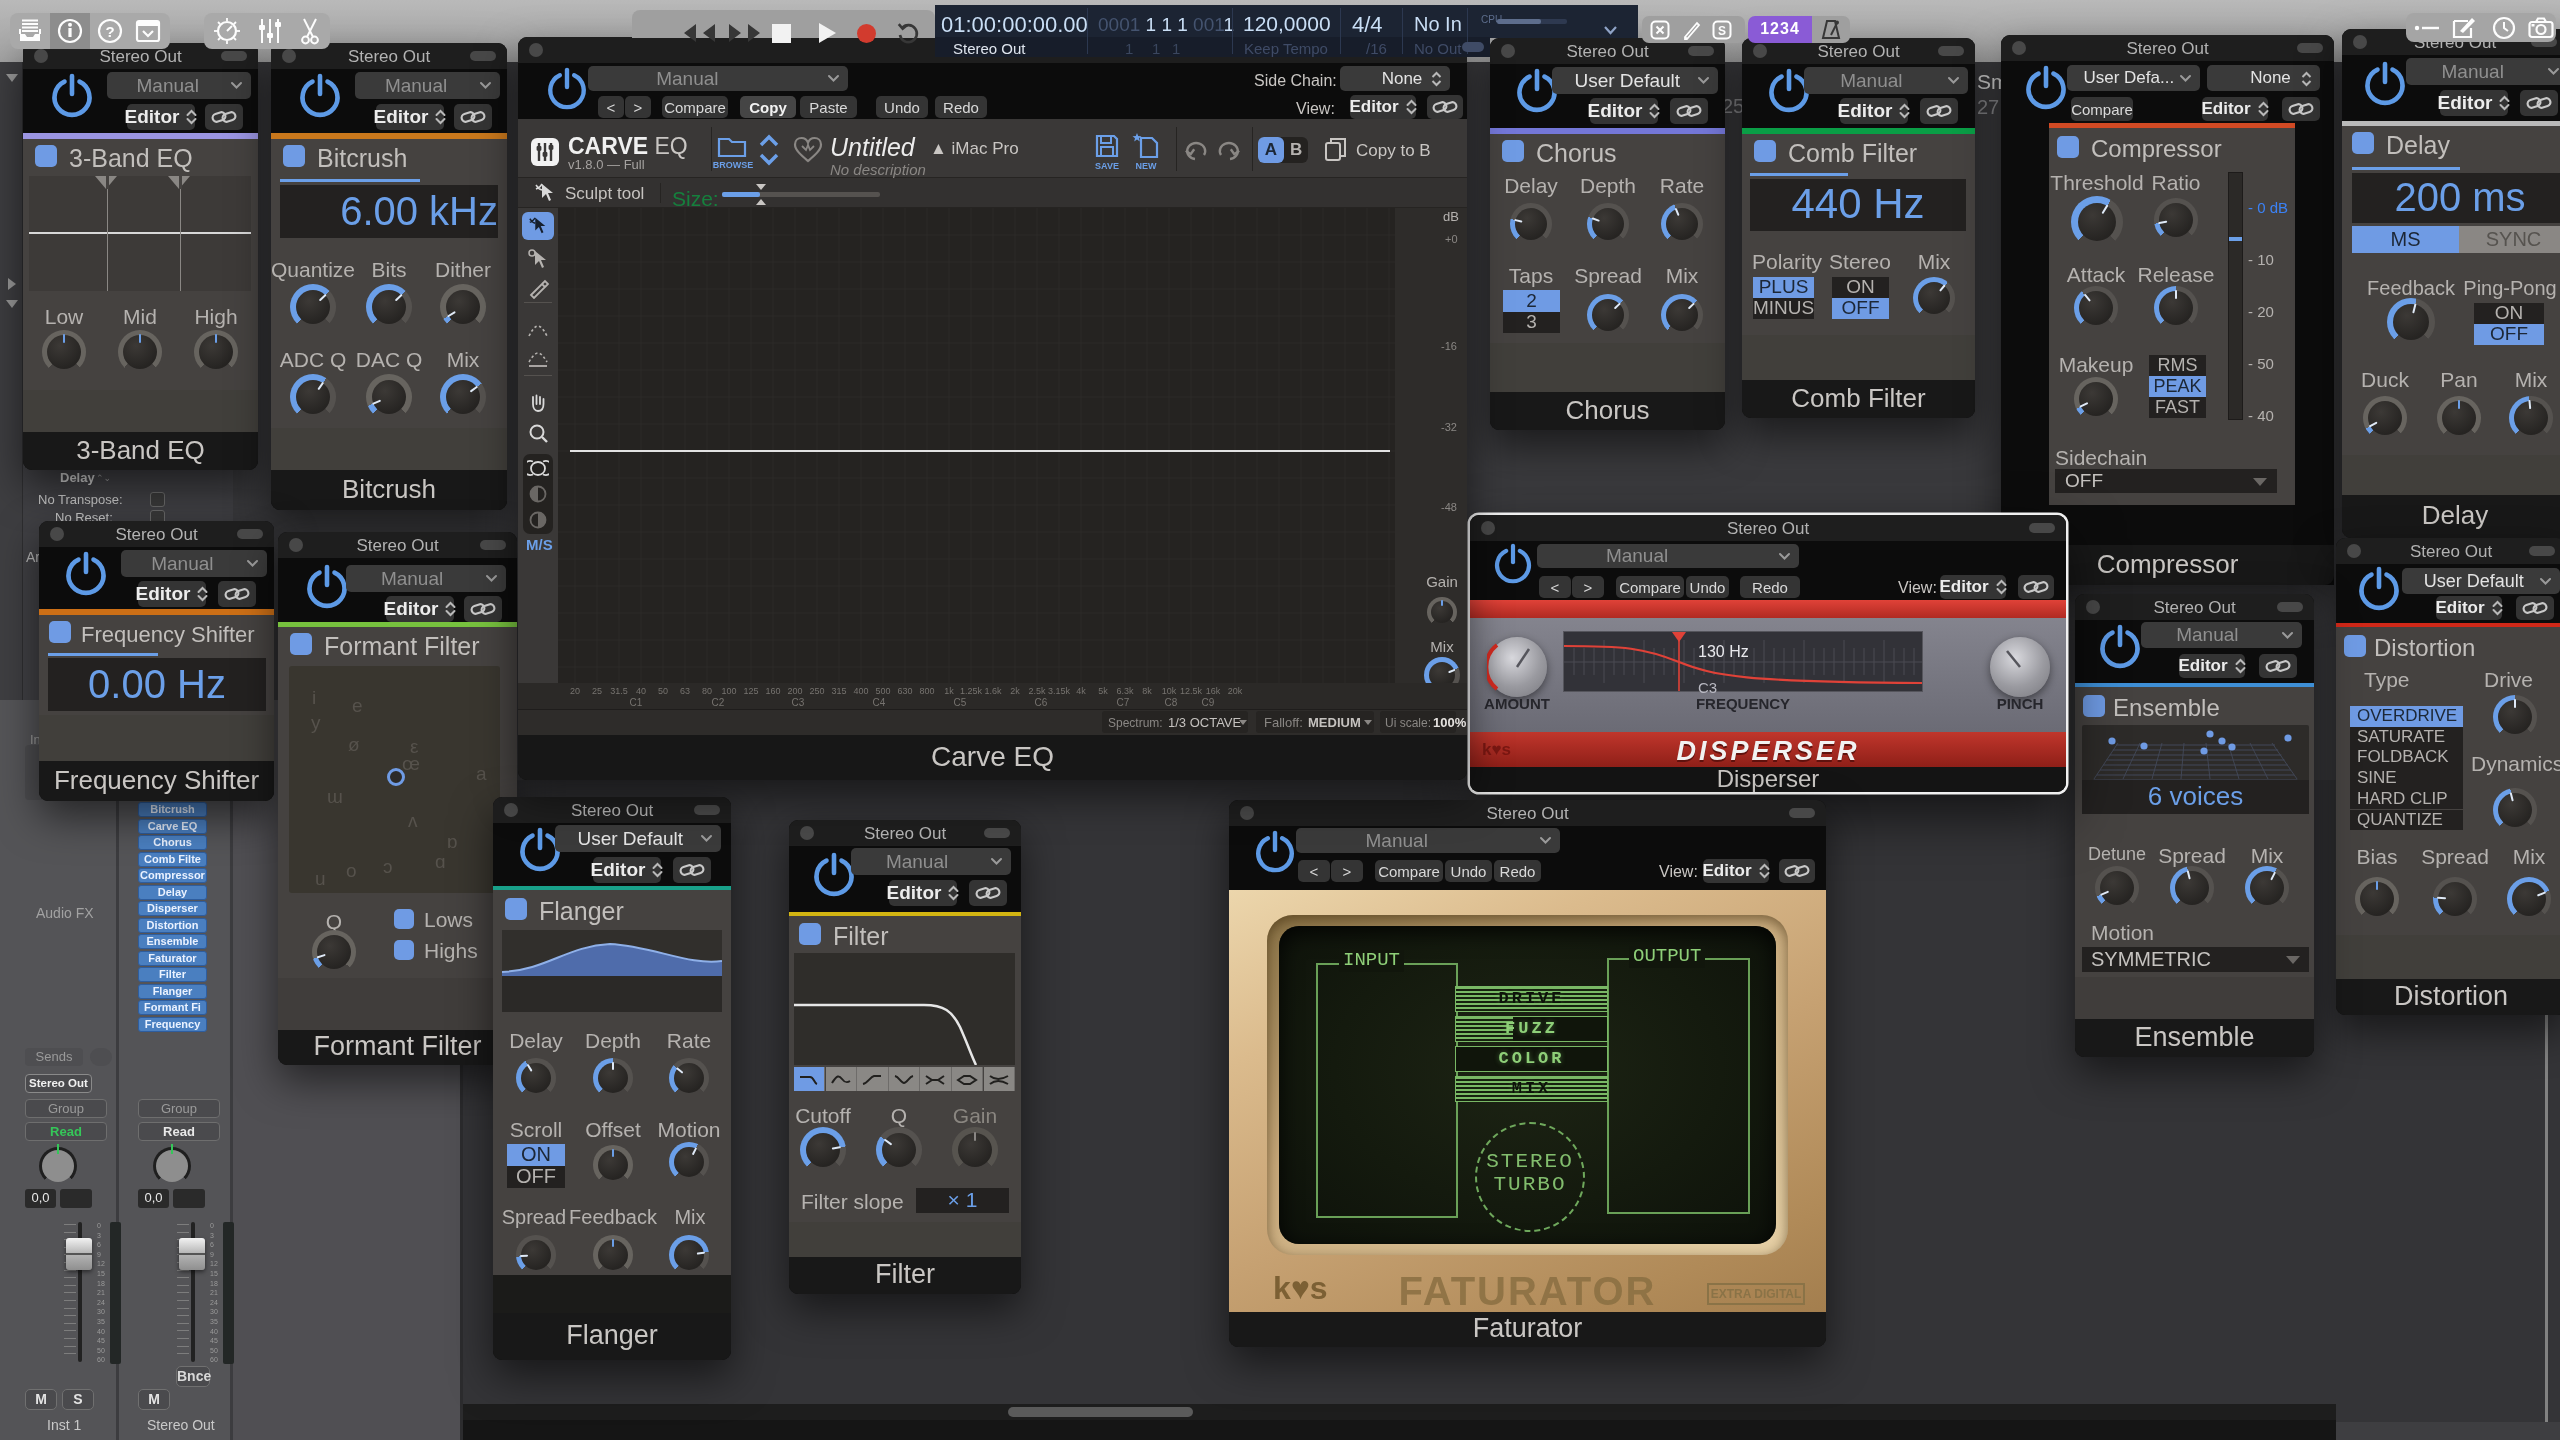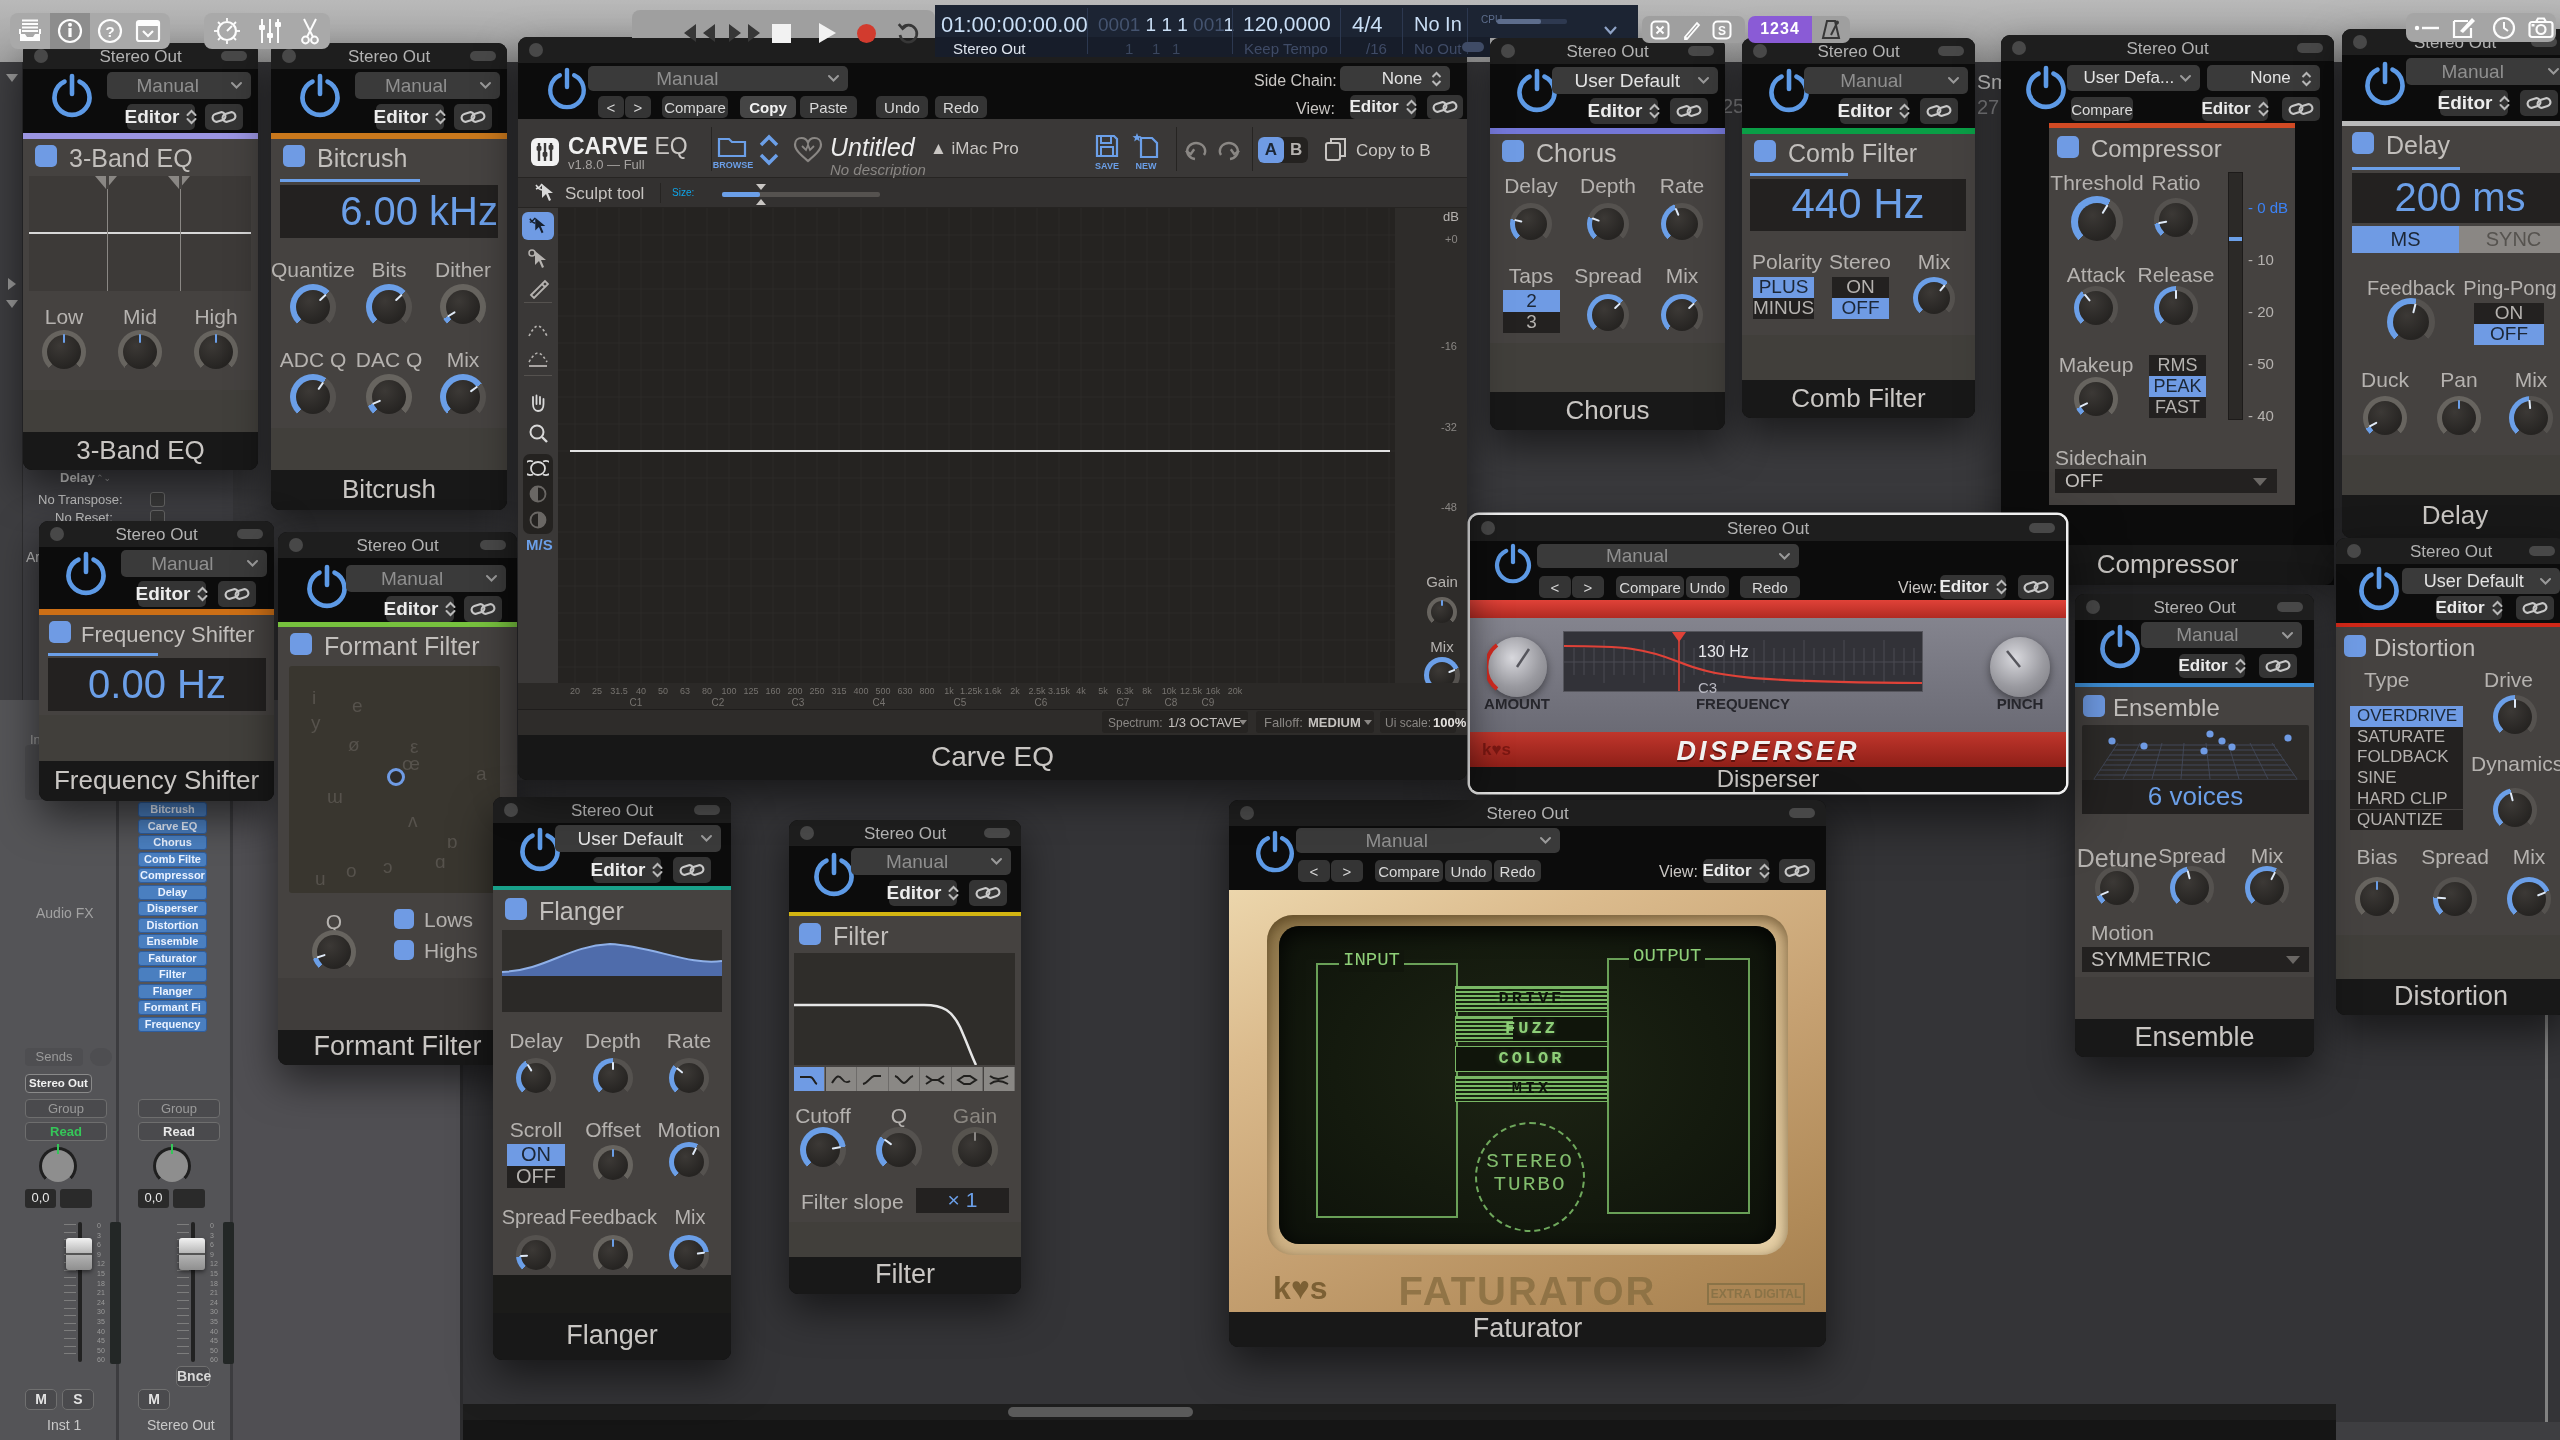--- a/index.html
+++ b/index.html
@@ -973,21 +973,21 @@
       <circle cx="128" cy="9" r="3.6" fill="#6f9be4"></circle>
       <circle cx="140" cy="16" r="3.6" fill="#6f9be4"></circle>
       <circle cx="150" cy="22" r="3.6" fill="#6f9be4"></circle>
       <circle cx="122" cy="26" r="3.6" fill="#6f9be4"></circle>
       <circle cx="206" cy="13" r="3.6" fill="#6f9be4"></circle>
       <circle cx="62" cy="21" r="3.6" fill="#6f9be4"></circle>
     </svg>
 <div class="" style="left:7px;top:186px;width:227px;height:34px;background:#232120;">
       <div style="position:static;width:100%;text-align:center;font-size:26px;color:#6b9fe8;line-height:32px">6 voices</div>
     </div>
-<div class="t" style="left:42px;top:250px;font-size:25px;color:#b5b2af;font-weight:400;transform:translateX(-50%);">Detune</div>
+<div class="t" style="left:42px;top:250px;font-size:18px;color:#b5b2af;font-weight:400;transform:translateX(-50%);">Detune</div>
 <div class="t" style="left:117px;top:250px;font-size:21px;color:#b5b2af;font-weight:400;transform:translateX(-50%);">Spread</div>
 <div class="t" style="left:192px;top:250px;font-size:21px;color:#b5b2af;font-weight:400;transform:translateX(-50%);">Mix</div>
 <div style="position:absolute;left:20px;top:272px;width:44px;height:44px;border-radius:50%;background:conic-gradient(from 225deg, #6b9fe8 0deg 22deg, #55524f 22deg 270deg, transparent 270deg 360deg)">
       <div style="position:absolute;inset:5px;border-radius:50%;background:radial-gradient(circle at 38% 32%, #3c3936, #262422 72%)"></div>
       <div style="position:absolute;inset:0;transform:rotate(-113deg)">
         <div style="position:absolute;left:calc(50% - 1.4px);top:4px;width:2.8px;height:9px;background:#dfe9f6;border-radius:2px"></div>
       </div>
     </div>
 <div style="position:absolute;left:95px;top:272px;width:44px;height:44px;border-radius:50%;background:conic-gradient(from 225deg, #6b9fe8 0deg 122deg, #55524f 122deg 270deg, transparent 270deg 360deg)">
       <div style="position:absolute;inset:5px;border-radius:50%;background:radial-gradient(circle at 38% 32%, #3c3936, #262422 72%)"></div>
@@ -1501,21 +1501,21 @@
       <path d="M7 6 L7 2 L21 2 L21 19 L16 19" fill="none" stroke="#c9c6c3" stroke-width="2"></path>
     </svg>
 <div class="t" style="left:838px;top:104px;font-size:17px;color:#c9c6c3;font-weight:400;">Copy to B</div>
 <div class="" style="left:0px;top:141px;width:949px;height:30px;background:#333130;border-bottom:1px solid #262422;"></div>
 <svg style="position:absolute;left:16px;top:145px" width="22" height="22" viewBox="0 0 22 22">
       <path d="M8 2 L8 16 L12 12 L15 19 L17 18 L14 11 L19 11 Z" fill="#d9d9d9"></path>
       <path d="M2 3 C5 7 5 7 8 8 M8 2 C6 5 6 5 2 7" stroke="#d9d9d9" stroke-width="1.6" fill="none"></path>
     </svg>
 <div class="t" style="left:47px;top:147px;font-size:17px;color:#c5c2bf;font-weight:400;">Sculpt tool</div>
 <div class="" style="left:142px;top:146px;width:1px;height:20px;background:#262422;"></div>
-<div class="t" style="left:154px;top:150px;font-size:10px;color:#0ea5e9;font-weight:400;">Size:</div>
+<div class="t" style="left:154px;top:150px;font-size:21px;color:#15803d;font-weight:400;">Size:</div>
 <div class="" style="left:204px;top:155px;width:158px;height:5px;background:#55524f;border-radius:2px;"></div>
 <div class="" style="left:204px;top:155px;width:38px;height:5px;background:#6b9fe8;border-radius:2px;"></div>
 <div style="left:238px;top:147px;width:0;height:0;border-left:5px solid transparent;border-right:5px solid transparent;border-top:6px solid #c9c6c3"></div>
 <div style="left:238px;top:162px;width:0;height:0;border-left:5px solid transparent;border-right:5px solid transparent;border-bottom:6px solid #c9c6c3"></div>
 <div class="" style="left:0px;top:171px;width:40px;height:475px;background:#3a3837;"></div>
 <div class="" style="left:4px;top:175px;width:32px;height:28px;background:#6f9be4;border-radius:6px;"></div>
 <svg style="position:absolute;left:10px;top:178px" width="20" height="22" viewBox="0 0 22 22">
       <path d="M8 2 L8 16 L12 12 L15 19 L17 18 L14 11 L19 11 Z" fill="#16202e"></path>
       <path d="M2 3 C5 7 5 7 8 8 M8 2 C6 5 6 5 2 7" stroke="#16202e" stroke-width="1.6" fill="none"></path>
     </svg>

